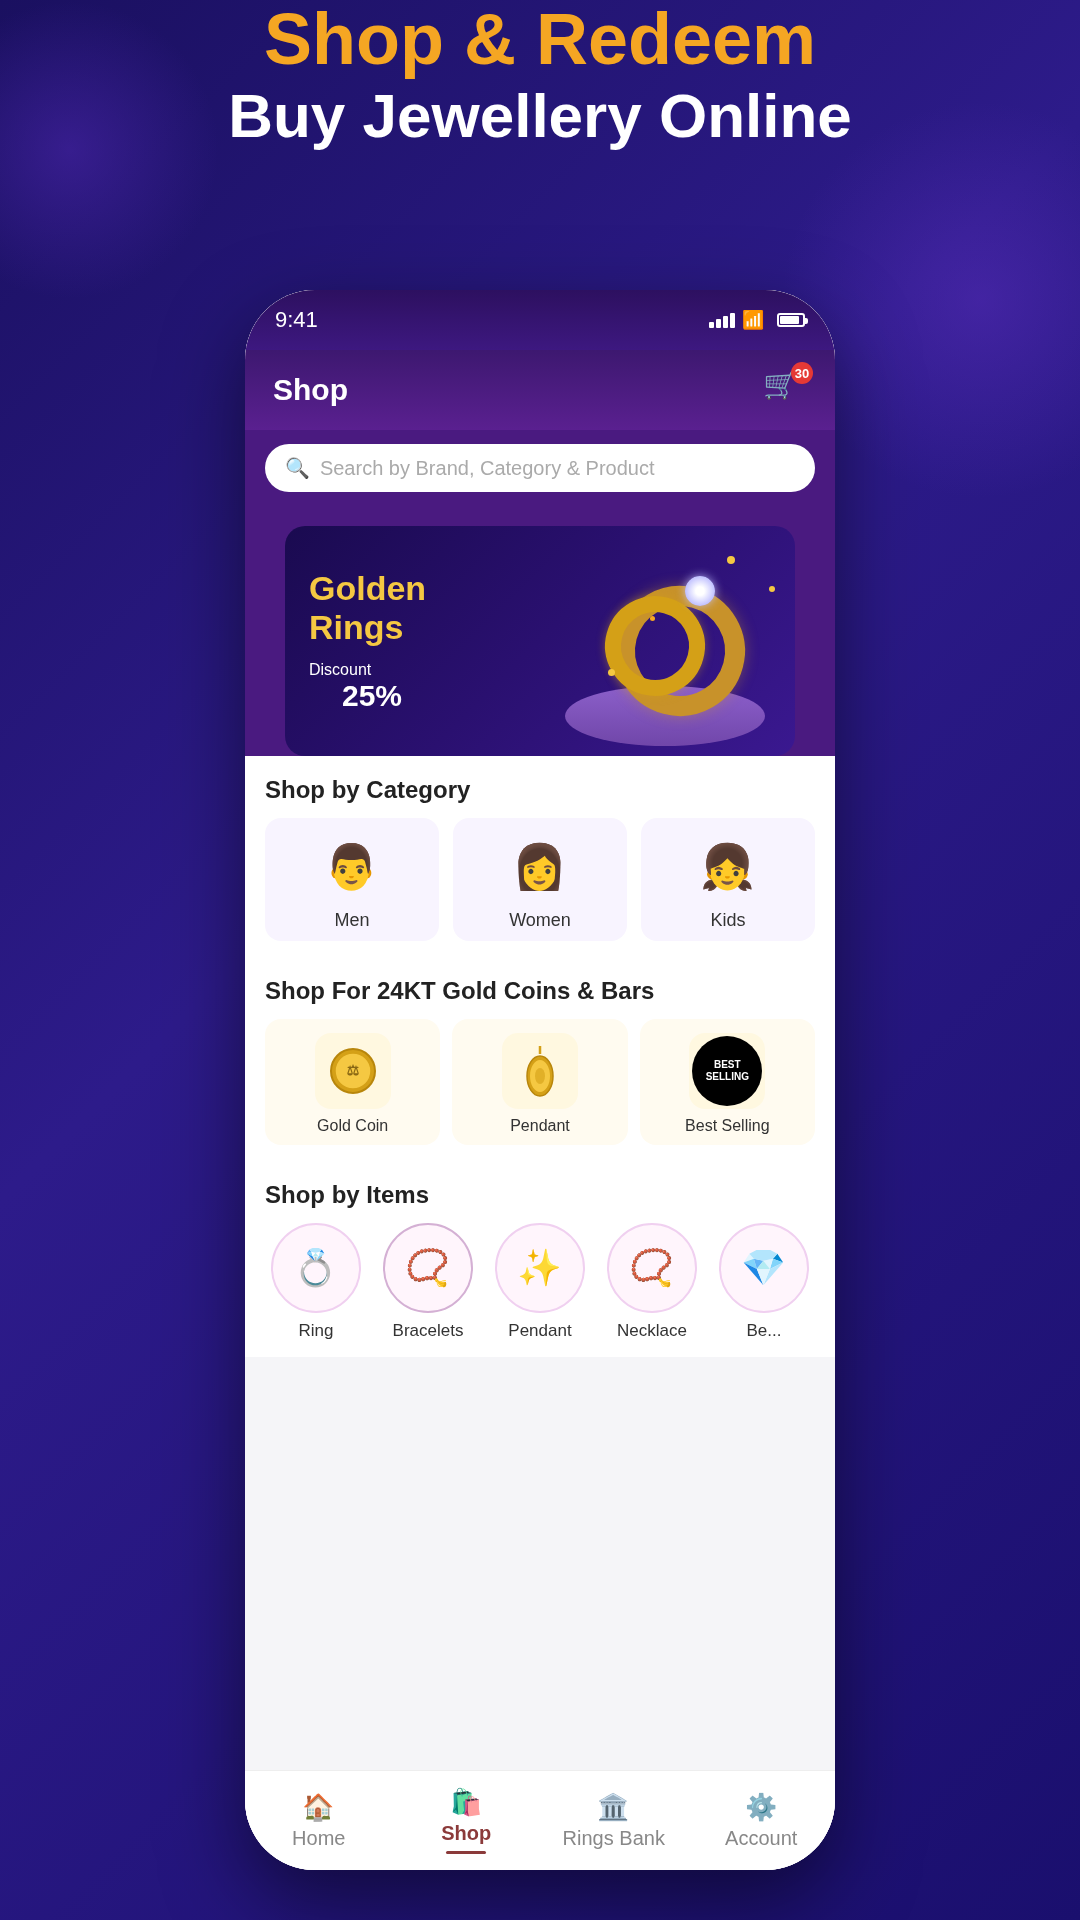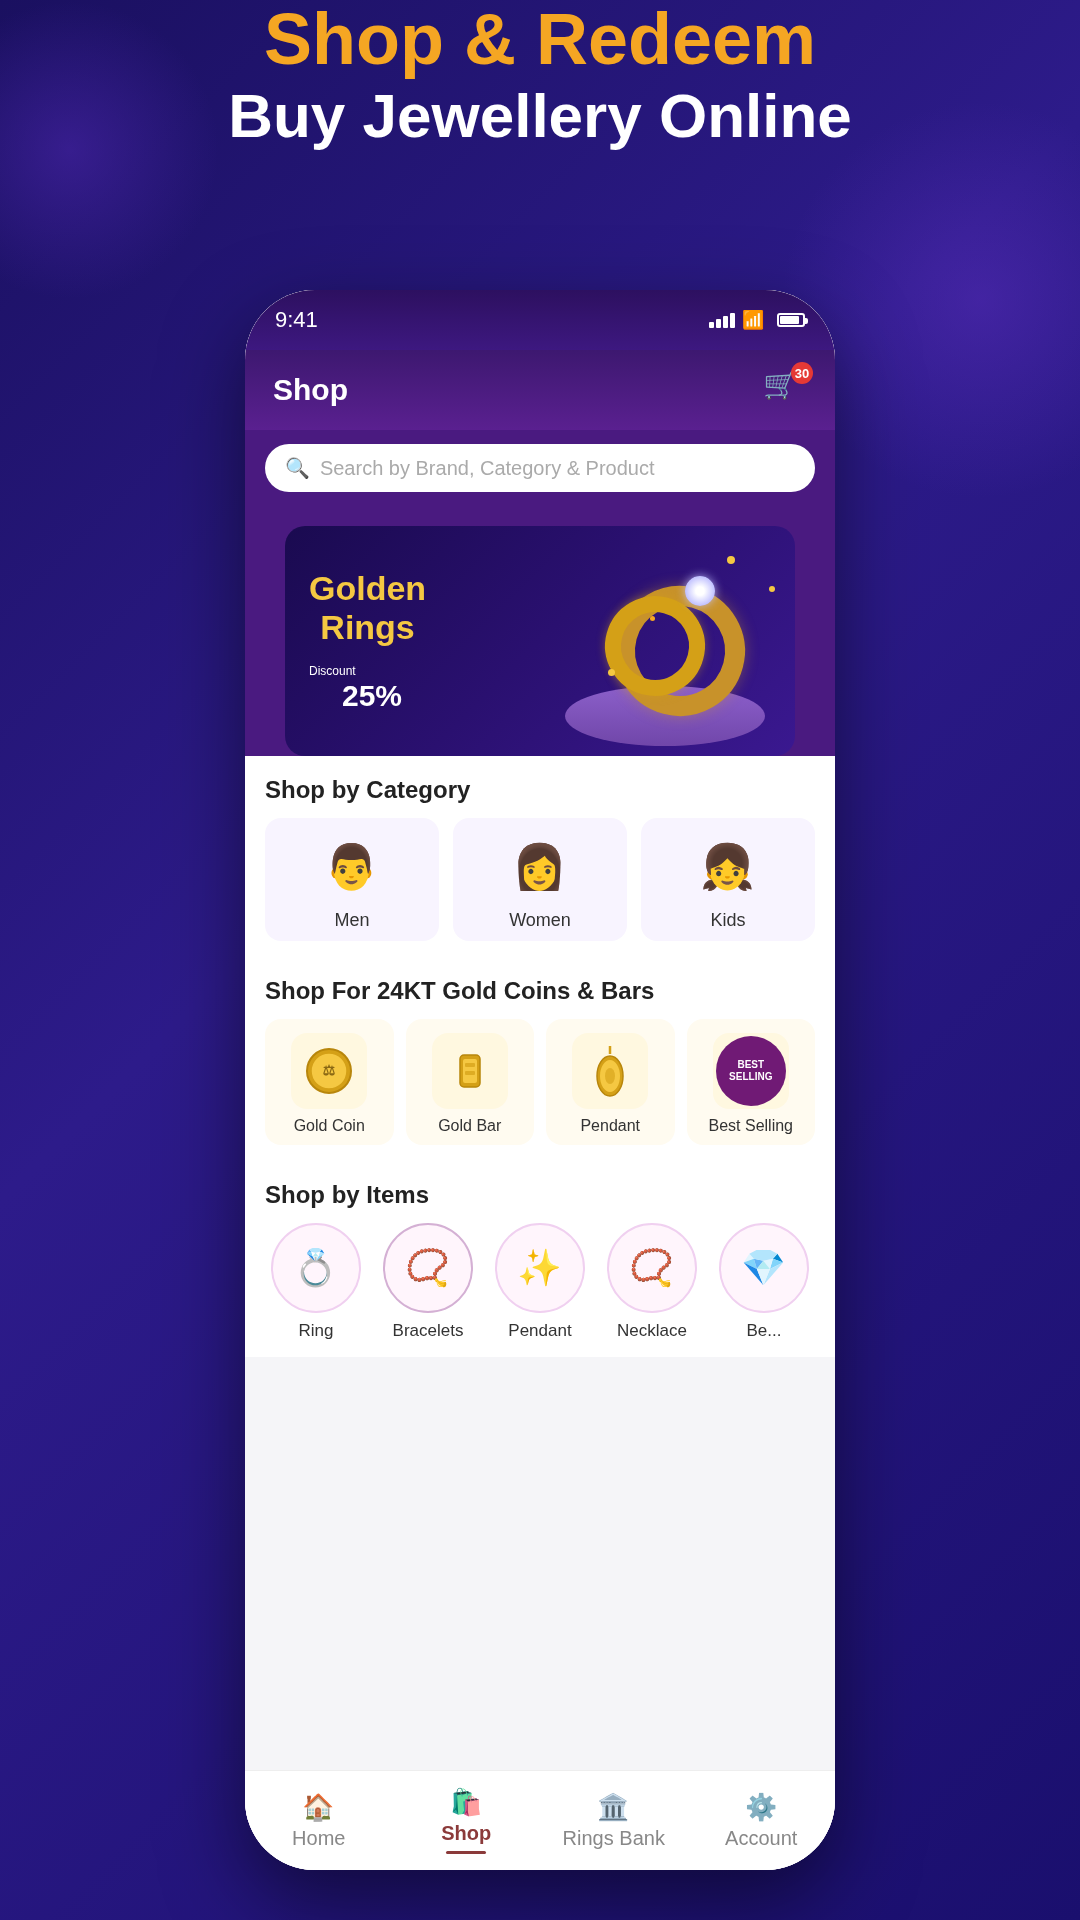--- a/index.html
+++ b/index.html
@@ -189,24 +189,23 @@
     }
     .banner-text {
       padding: 20px 24px;
       z-index: 2;
     }
     .banner-title {
       font-size: 34px;
       font-weight: 800;
       color: #f5c842;
       line-height: 1.15;
-      text-align: center;
     }
     .banner-discount-label {
-      font-size: 12px;
+      font-size: 16px;
       color: white;
       margin-top: 6px;
     }
     .banner-discount-val {
       font-size: 30px;
       font-weight: 900;
       color: white;
       margin-left: 33px;
     }
     
@@ -321,21 +320,21 @@
       justify-content: center;
       font-size: 38px;
     }
     .gold-label {
       font-size: 16px;
       color: #333;
       font-weight: 500;
       text-align: center;
     }
     .best-selling-badge {
-      background: #701a75;
+      background: #000000;
       border-radius: 50%;
       width: 70px;
       height: 70px;
       display: flex;
       flex-direction: column;
       align-items: center;
       justify-content: center;
     }
     .best-selling-badge .bs-text {
       color: white;
@@ -520,31 +519,20 @@
               <svg width="48" height="48" viewBox="0 0 48 48">
                 <circle cx="24" cy="24" r="22" fill="#d4a017" stroke="#b8860b" stroke-width="2"></circle>
                 <circle cx="24" cy="24" r="18" fill="#f5c842" stroke="#d4a017" stroke-width="1.5"></circle>
                 <text x="24" y="28" text-anchor="middle" font-size="14" fill="#8b6914" font-weight="bold">⚖</text>
               </svg>
             </div>
             <span class="gold-label">Gold Coin</span>
           </div>
           <div class="gold-item">
             <div class="gold-icon-wrap">
-              <svg width="48" height="48" viewBox="0 0 48 48">
-                <rect x="14" y="8" width="20" height="32" rx="4" fill="#d4a017" stroke="#b8860b" stroke-width="1.5"></rect>
-                <rect x="17" y="12" width="14" height="24" rx="2" fill="#f5c842"></rect>
-                <rect x="19" y="16" width="10" height="4" rx="1" fill="#d4a017" opacity="0.7"></rect>
-                <rect x="19" y="24" width="10" height="4" rx="1" fill="#d4a017" opacity="0.7"></rect>
-              </svg>
-            </div>
-            <span class="gold-label">Gold Bar</span>
-          </div>
-          <div class="gold-item">
-            <div class="gold-icon-wrap">
               <svg width="48" height="55" viewBox="0 0 48 55">
                 <line x1="24" y1="2" x2="24" y2="10" stroke="#d4a017" stroke-width="2.5"></line>
                 <ellipse cx="24" cy="32" rx="13" ry="20" fill="#d4a017" stroke="#b8860b" stroke-width="1.5"></ellipse>
                 <ellipse cx="24" cy="32" rx="10" ry="16" fill="#f5c842"></ellipse>
                 <ellipse cx="24" cy="32" rx="5" ry="8" fill="#d4a017" opacity="0.6"></ellipse>
               </svg>
             </div>
             <span class="gold-label">Pendant</span>
           </div>
           <div class="gold-item">

